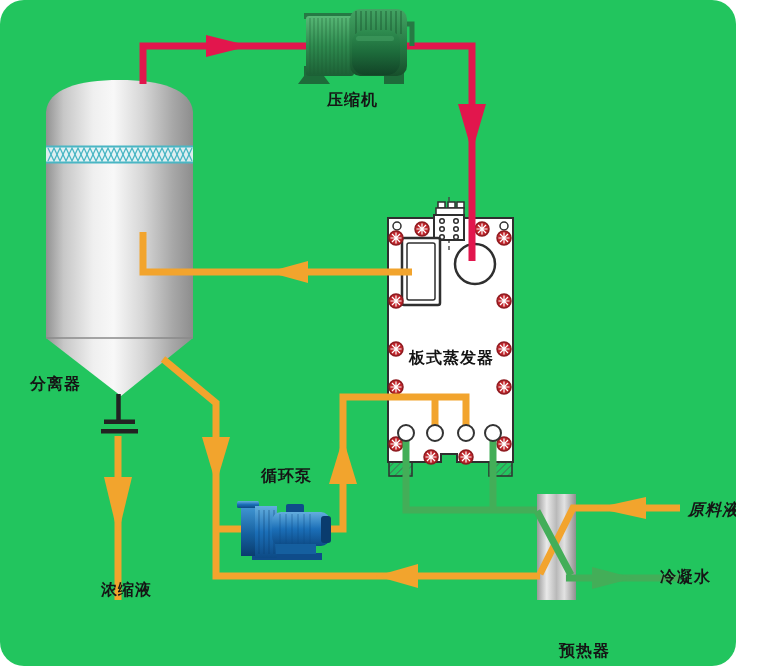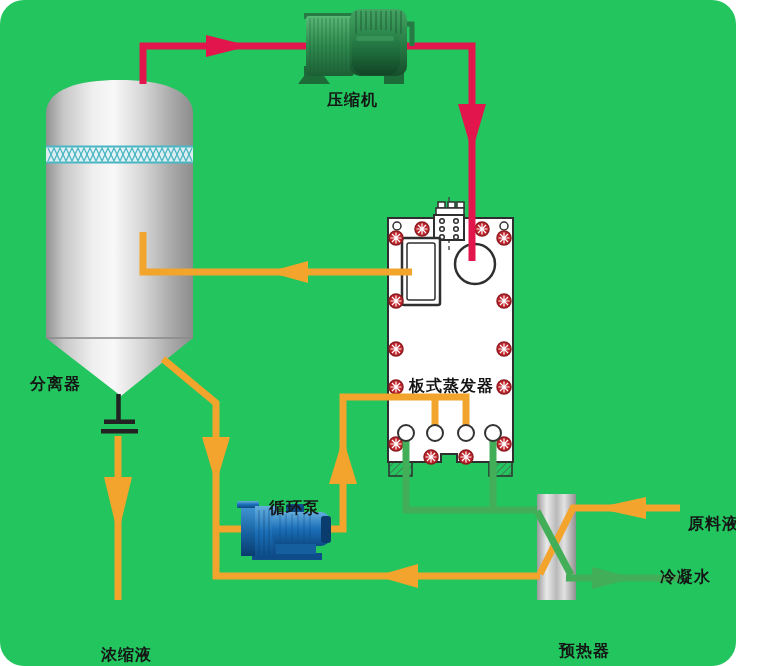--- a/index.html
+++ b/index.html
@@ -198,19 +198,19 @@
     <rect x="272" y="512" width="58" height="34" rx="9" fill="url(#blu1)"></rect>
     <path d="M280,514 V544 M286,514 V544 M292,514 V544 M298,514 V544 M304,514 V544 M310,514 V544" stroke="#0d4a85" stroke-width="1" opacity="0.45"></path>
     <rect x="321" y="516" width="10" height="27" rx="3" fill="#0a3c6e"></rect>
     <rect x="276" y="544" width="40" height="10" fill="#155f9f"></rect>
   </g>
 
 </svg>
 
 <div class="lbl" style="left:327px;top:90px;">压缩机</div>
 <div class="lbl" style="left:30px;top:374px;">分离器</div>
-<div class="lbl" style="left:409px;top:348px;margin-top:28px;">板式蒸发器</div>
-<div class="lbl" style="left:261px;top:498px;margin-left:8px;">循环泵</div>
-<div class="lbl" style="left:101px;top:645px;">浓缩液</div>
+<div class="lbl" style="left:409px;top:348px;">板式蒸发器</div>
+<div class="lbl" style="left:261px;top:466px;">循环泵</div>
+<div class="lbl" style="left:101px;top:580px;">浓缩液</div>
 <div class="lbl" style="left:559px;top:641px;">预热器</div>
-<div class="lbl" style="left:688px;top:514px;">原料液</div>
+<div class="lbl" style="left:688px;top:500px;font-style:italic;">原料液</div>
 <div class="lbl" style="left:660px;top:567px;">冷凝水</div>
 </div>
 
 </body></html>

